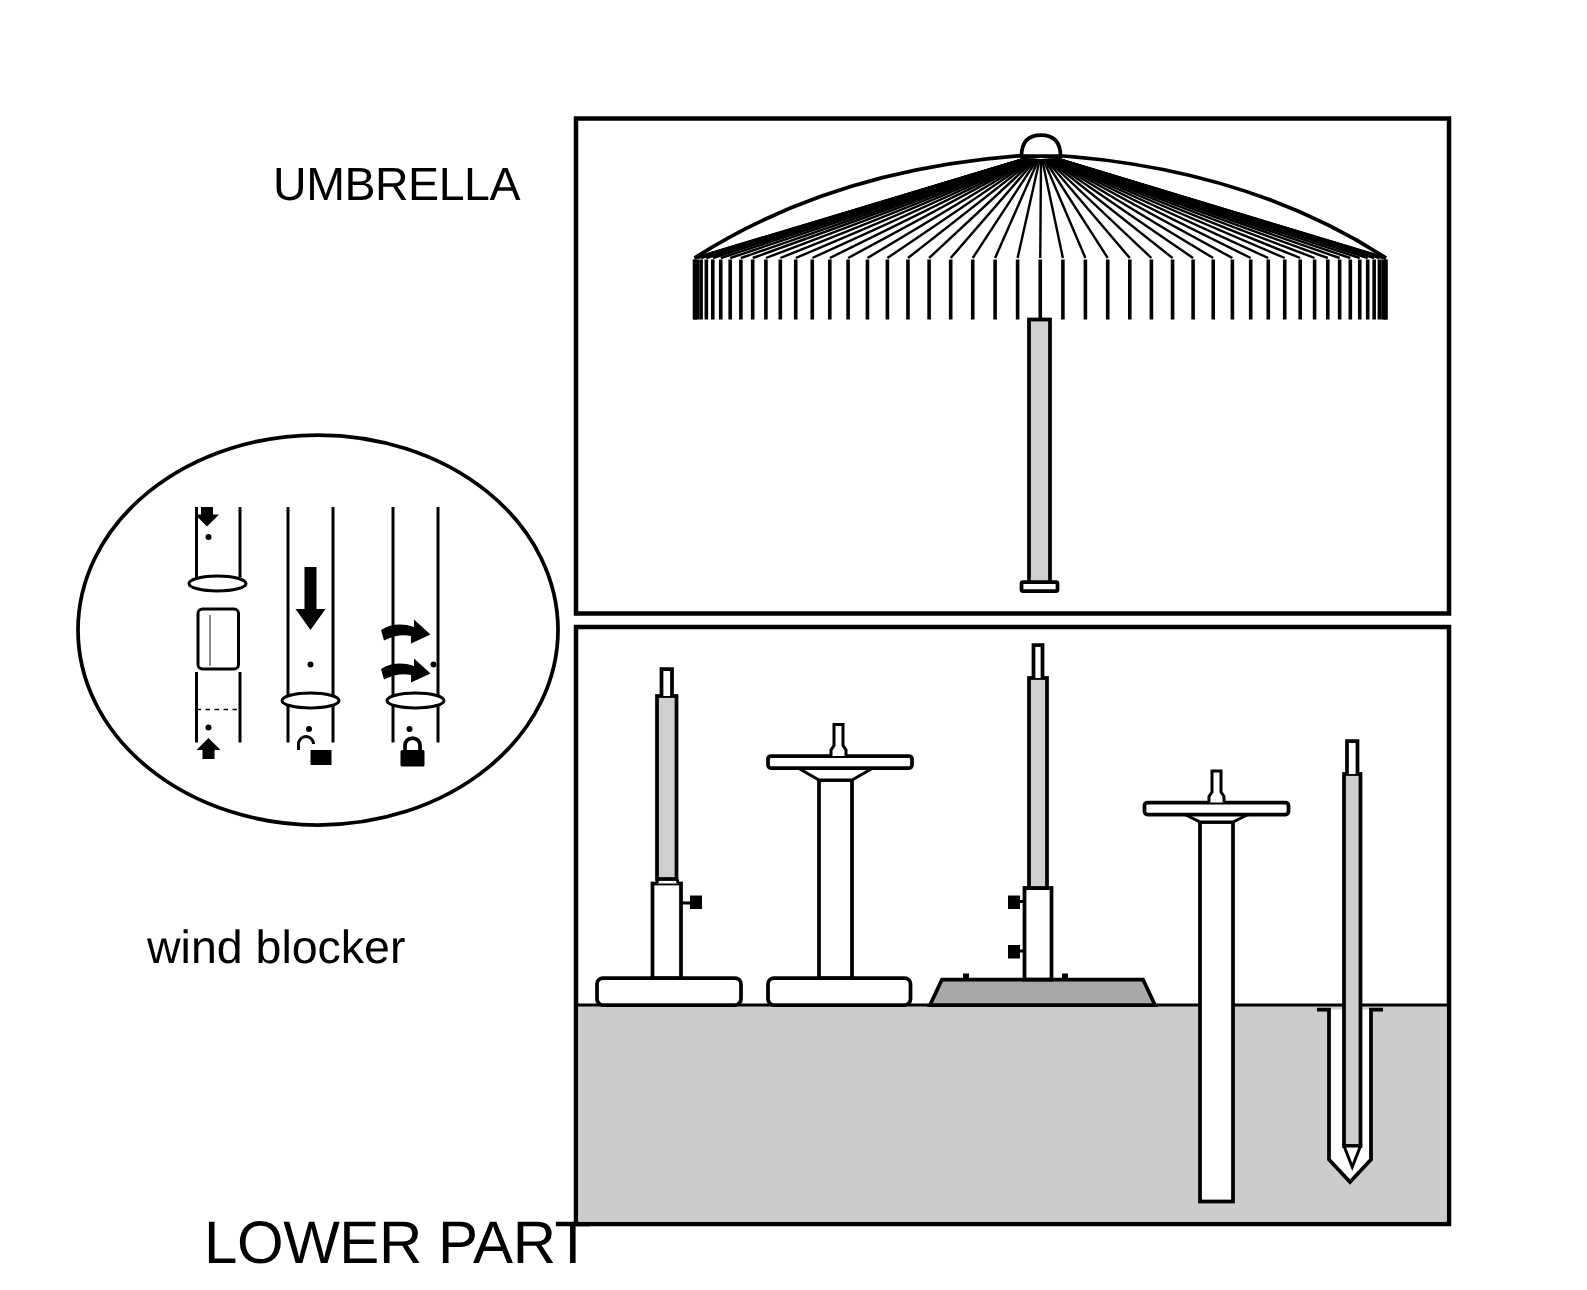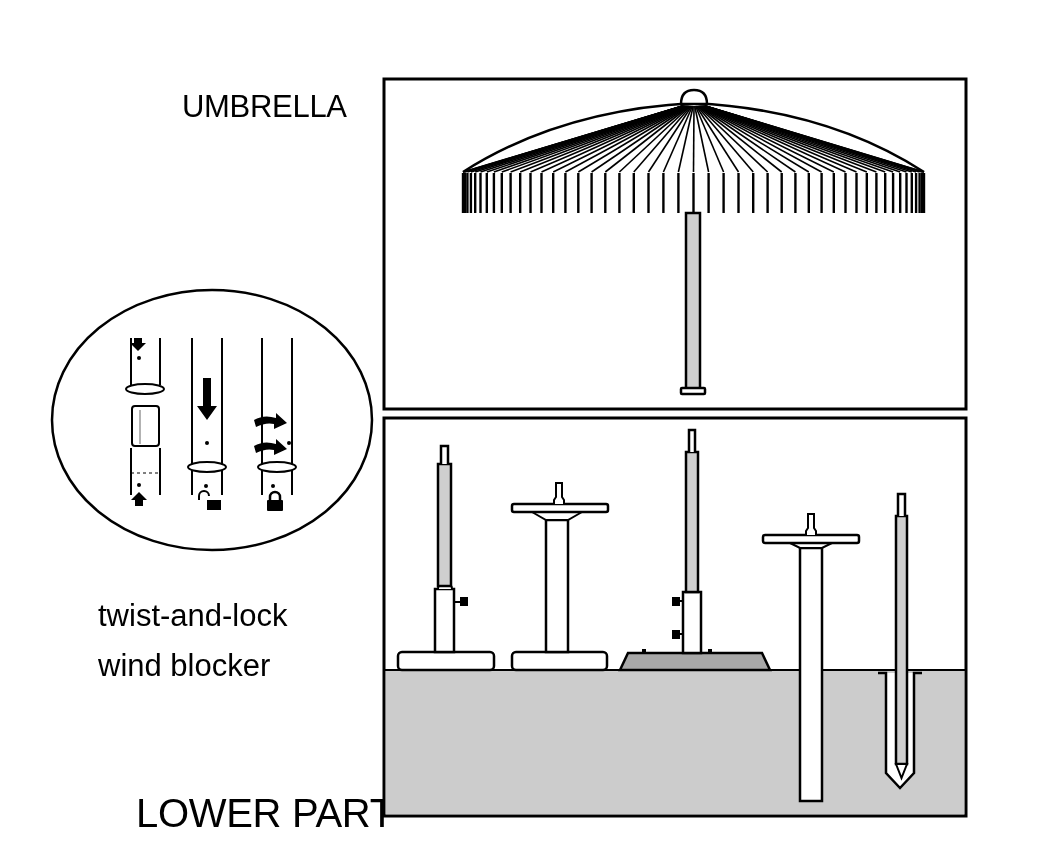--- a/index.html
+++ b/index.html
@@ -2,33 +2,33 @@
 <html><head>
   <meta charset="utf-8">
   <style>
     html, body { margin: 0; padding: 0; background: #ffffff; }
     body { width: 1058px; height: 860px; position: relative; overflow: hidden; }
     .label {
       position: absolute;
       font-family: "Liberation Sans", sans-serif;
       color: #000;
       white-space: nowrap;
+      margin-top: 16px;
     }
     #lbl-umbrella { left: 182px; top: 89px; font-size: 31px; letter-spacing: -0.3px; }
     #lbl-lower { left: 136px; top: 791px; font-size: 40px; letter-spacing: -0.3px; }
     #lbl-twist { left: 98px; top: 591px; font-size: 31px; line-height: 50px; }
     svg { position: absolute; left: 0; top: 0; }
   </style>
 </head>
 <body>
 
 <div id="lbl-umbrella" class="label">UMBRELLA</div>
 <div id="lbl-lower" class="label">LOWER PART</div>
 <div id="lbl-twist" class="label">
-  <div>twist-and-lock</div>
   <div>wind blocker</div>
 </div>
 
 <svg width="1058" height="860" viewBox="0 0 1058 860">
 
   <g>
     <rect x="384" y="79" width="582" height="330" fill="#fff" stroke="#000" stroke-width="3"></rect>
     <g id="canopy">
       <path d="M463 172 Q 560 110 694 103 Q 828 110 924 172" fill="none" stroke="#000" stroke-width="2.5"></path>
       <path d="M681 104 Q 681 90 694 90 Q 707 90 707 104 Z" fill="#fff" stroke="#000" stroke-width="2.5"></path>

